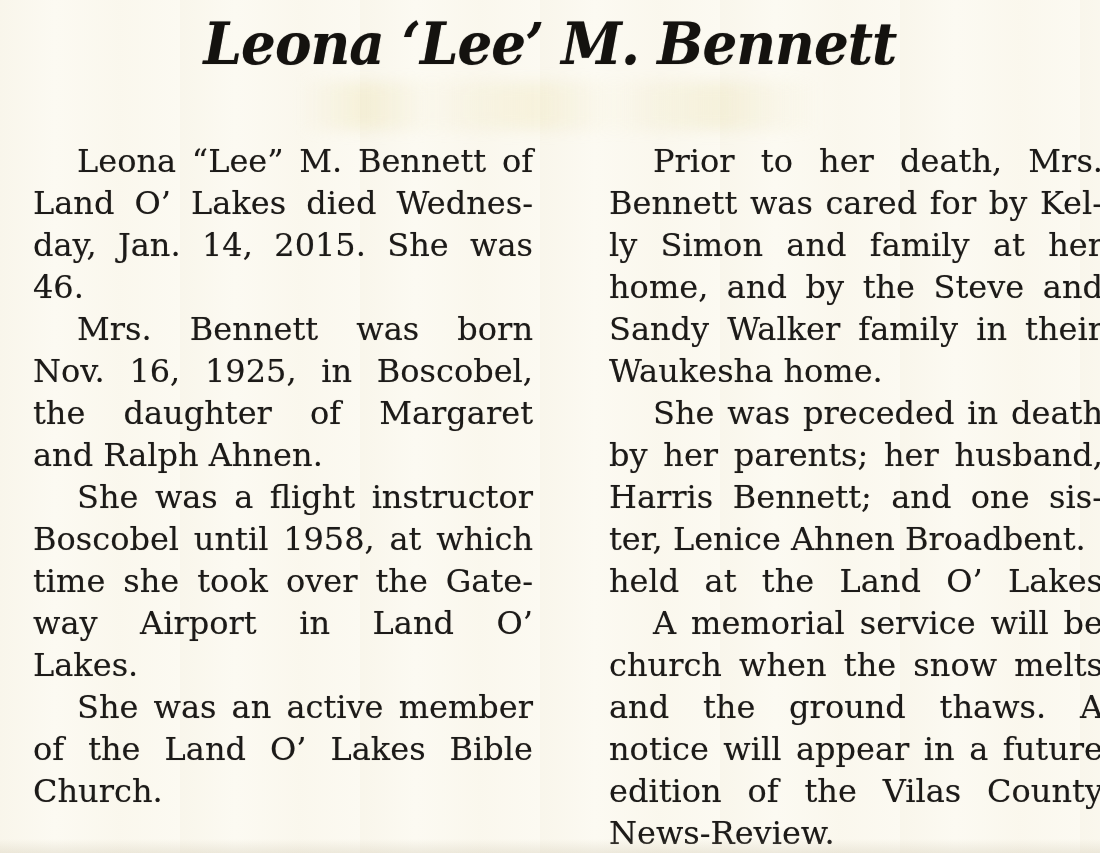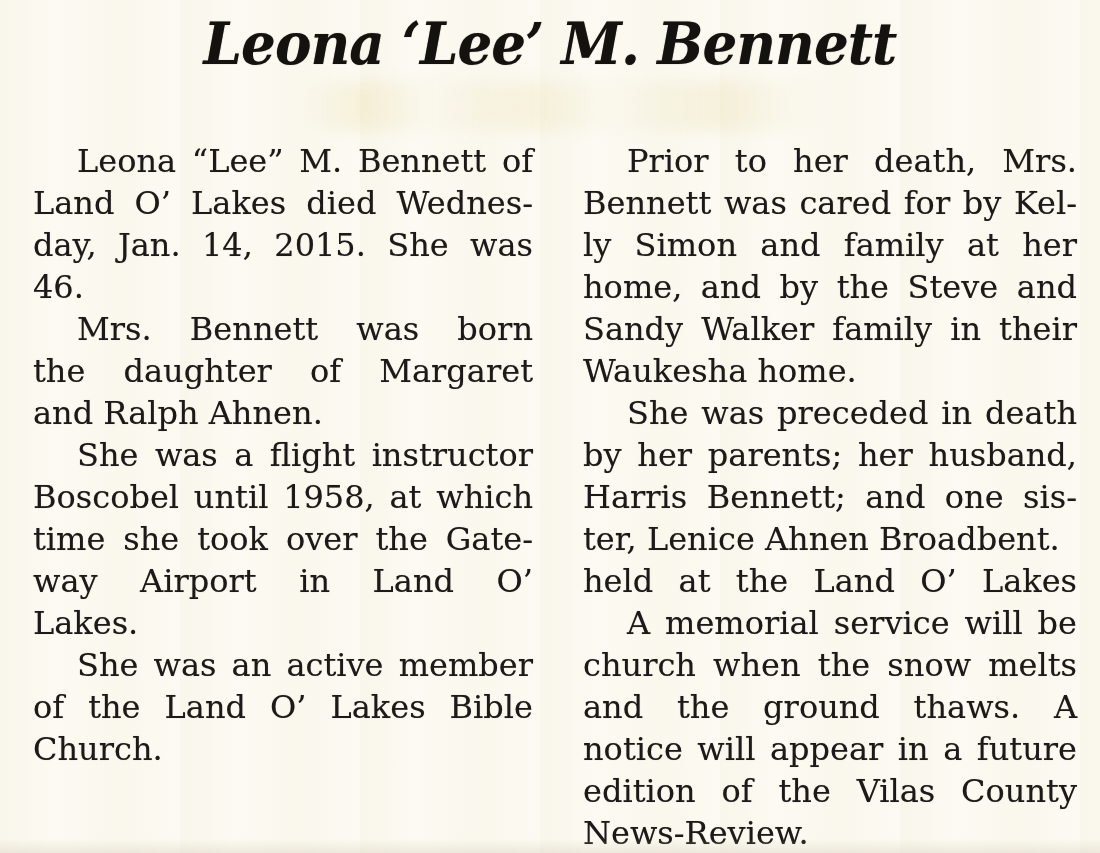--- a/index.html
+++ b/index.html
@@ -68,21 +68,21 @@
     transform-origin: 50% 0;
     text-shadow: 0 0 1px rgba(20,18,15,0.45);
   }
 
   .columns {
     position: absolute;
     top: 140px;
     left: 33px;
     right: 23px;
     display: flex;
-    gap: 50px;
+    gap: 76px;
   }
   .col {
     width: 500px;
     flex: 0 0 auto;
   }
   .col.right {
     width: 494px;
   }
   .paragraph {
     margin: 0;
@@ -113,20 +113,21 @@
 <div class="columns">
   <div class="col left">
       <div class="paragraph">
         <div class="line first">Leona “Lee” M. Bennett of</div>
         <div class="line">Land O’ Lakes died Wednes-</div>
         <div class="line">day, Jan. 14, 2015. She was</div>
         <div class="line last">46.</div>
       </div>
       <div class="paragraph">
         <div class="line first">Mrs. Bennett was born</div>
+        <div class="line">Nov. 16, 1925, in Boscobel,</div>
         <div class="line">the daughter of Margaret</div>
         <div class="line last">and Ralph Ahnen.</div>
       </div>
       <div class="paragraph">
         <div class="line first">She was a flight instructor</div>
         <div class="line">Boscobel until 1958, at which</div>
         <div class="line">time she took over the Gate-</div>
         <div class="line">way Airport in Land O’</div>
         <div class="line last">Lakes.</div>
       </div>

